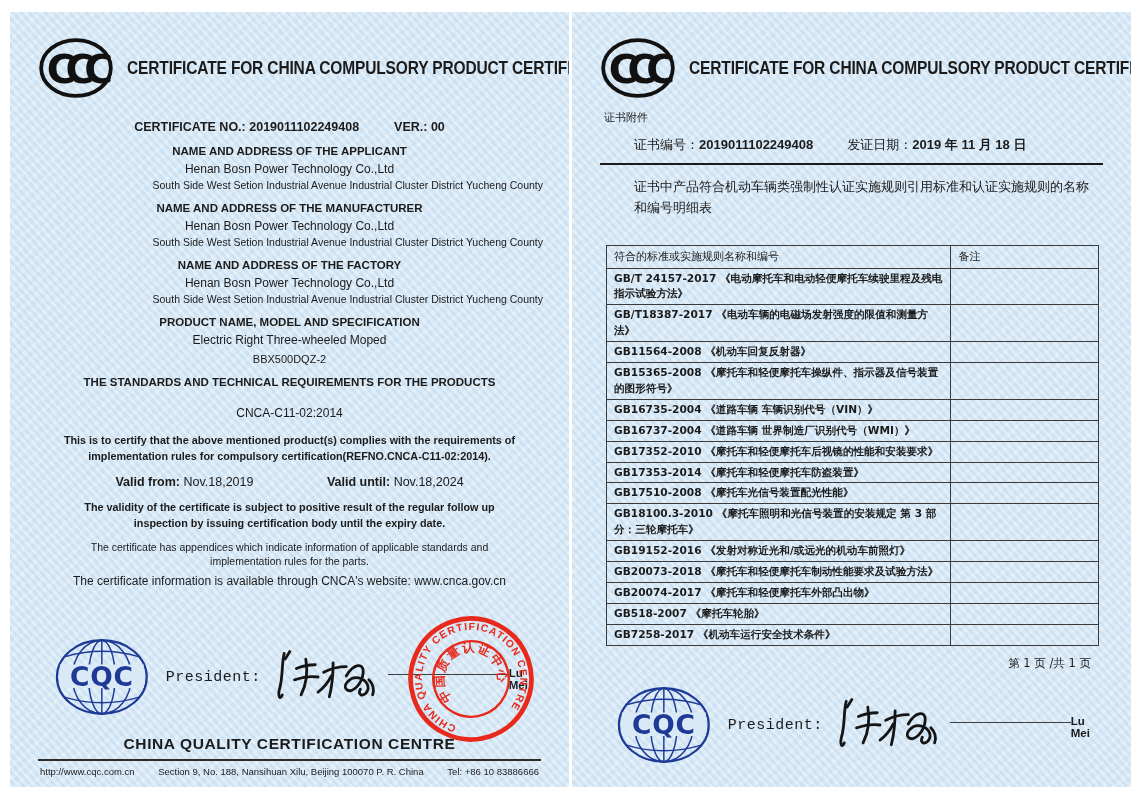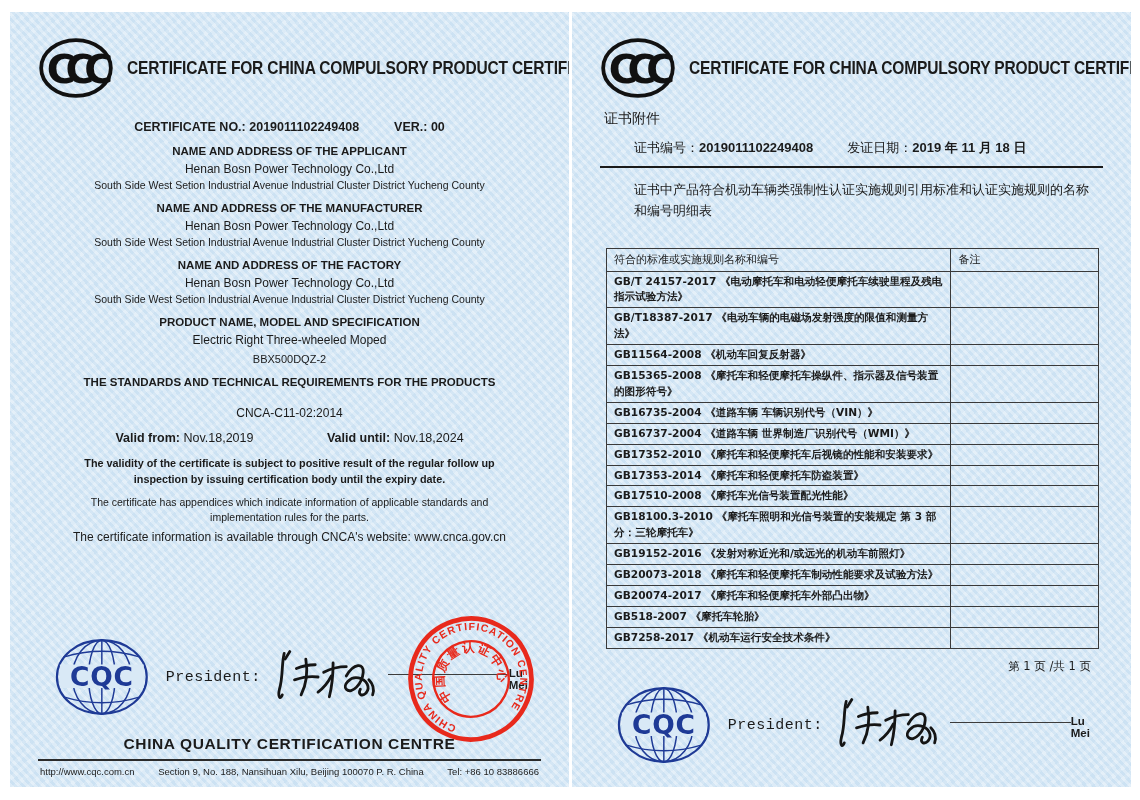--- a/index.html
+++ b/index.html
@@ -22,33 +22,33 @@
   .ccc-logo { flex:0 0 auto; }
   .cert-title { font-weight:bold; font-size:18.5px; white-space:nowrap;
                 transform:scaleX(.84); transform-origin:left center; letter-spacing:-0.2px; }
 
   
   .cbody { text-align:center; }
   .certno-line { margin:16px 0 2px; font-size:12.5px; font-weight:bold; }
   .certno-line .gap { display:inline-block; width:28px; }
   .sec-heading { margin-top:11px; font-size:11.5px; font-weight:bold; }
   .sec-name { margin-top:5px; font-size:12px; }
-  .sec-addr { margin-top:3px; font-size:10.5px; }
+  .sec-addr { margin-top:3px; font-size:10.5px;text-align:right; }
   .model-line { margin-top:6px; font-size:11px; }
   .std-value { margin-top:18px; font-size:12px; }
   .certify { margin:13px auto 0; width:92%; font-size:10.8px; font-weight:bold; line-height:1.45; }
   .valid-row { margin-top:11px; font-size:12.5px; }
   .valid-row .pair + .pair { margin-left:70px; }
   .valid-row b { font-weight:bold; }
   .note-bold { margin:11px auto 0; width:88%; font-size:10.8px; font-weight:bold; line-height:1.45; }
   .note-reg { margin:8px auto 0; width:86%; font-size:10.5px; line-height:1.4; }
   .note-small { margin:5px auto 0; width:92%; font-size:12px; }
 
   
-  .attach-label { margin:6px 0 0 6px; font-size:14px; font-family:"DejaVu Sans", sans-serif; }
+  .attach-label { margin:6px 0 0 6px; font-size:11px; font-family:"DejaVu Sans", sans-serif; }
   .cn-certno-row { display:flex; gap:34px; margin:11px 0 9px 36px; font-size:13px;
                    font-family:"DejaVu Sans", sans-serif; }
   .cn-certno-row .num { font-weight:bold; font-family:"Liberation Sans", sans-serif; }
   .thick-rule { border:none; border-top:2px solid #1a1a1a; margin:0 2px; }
   .intro { margin:12px 8px 16px 36px; font-size:13px; line-height:1.6;
            font-family:"DejaVu Sans", sans-serif; }
   .std-table { width:calc(100% - 14px); margin:10px 4px 0 8px; border-collapse:collapse;
                font-family:"DejaVu Sans", sans-serif; }
   .std-table th, .std-table td { border:1px solid #3a3a3a; padding:2px 7px; text-align:left;
                vertical-align:middle; }
@@ -109,20 +109,21 @@
       <div class="sec-name">Henan Bosn Power Technology Co.,Ltd</div>
       <div class="sec-addr">South Side West Setion Industrial Avenue Industrial Cluster District Yucheng County</div>
 
       <div class="sec-heading">PRODUCT NAME, MODEL AND SPECIFICATION</div>
       <div class="sec-name">Electric Right Three-wheeled Moped</div>
       <div class="model-line">BBX500DQZ-2</div>
 
       <div class="sec-heading">THE STANDARDS AND TECHNICAL REQUIREMENTS FOR THE PRODUCTS</div>
       <div class="std-value">CNCA-C11-02:2014</div>
 
+      <div class="certify">This is to certify that the above mentioned product(s) complies with the requirements of implementation rules for compulsory certification(REFNO.CNCA-C11-02:2014).</div>
 
       <div class="valid-row">
         <span class="pair">
           <b>Valid from:</b>
           <span>Nov.18,2019</span>
         </span><span class="pair">
           <b>Valid until:</b>
           <span>Nov.18,2024</span>
         </span>
       </div>

